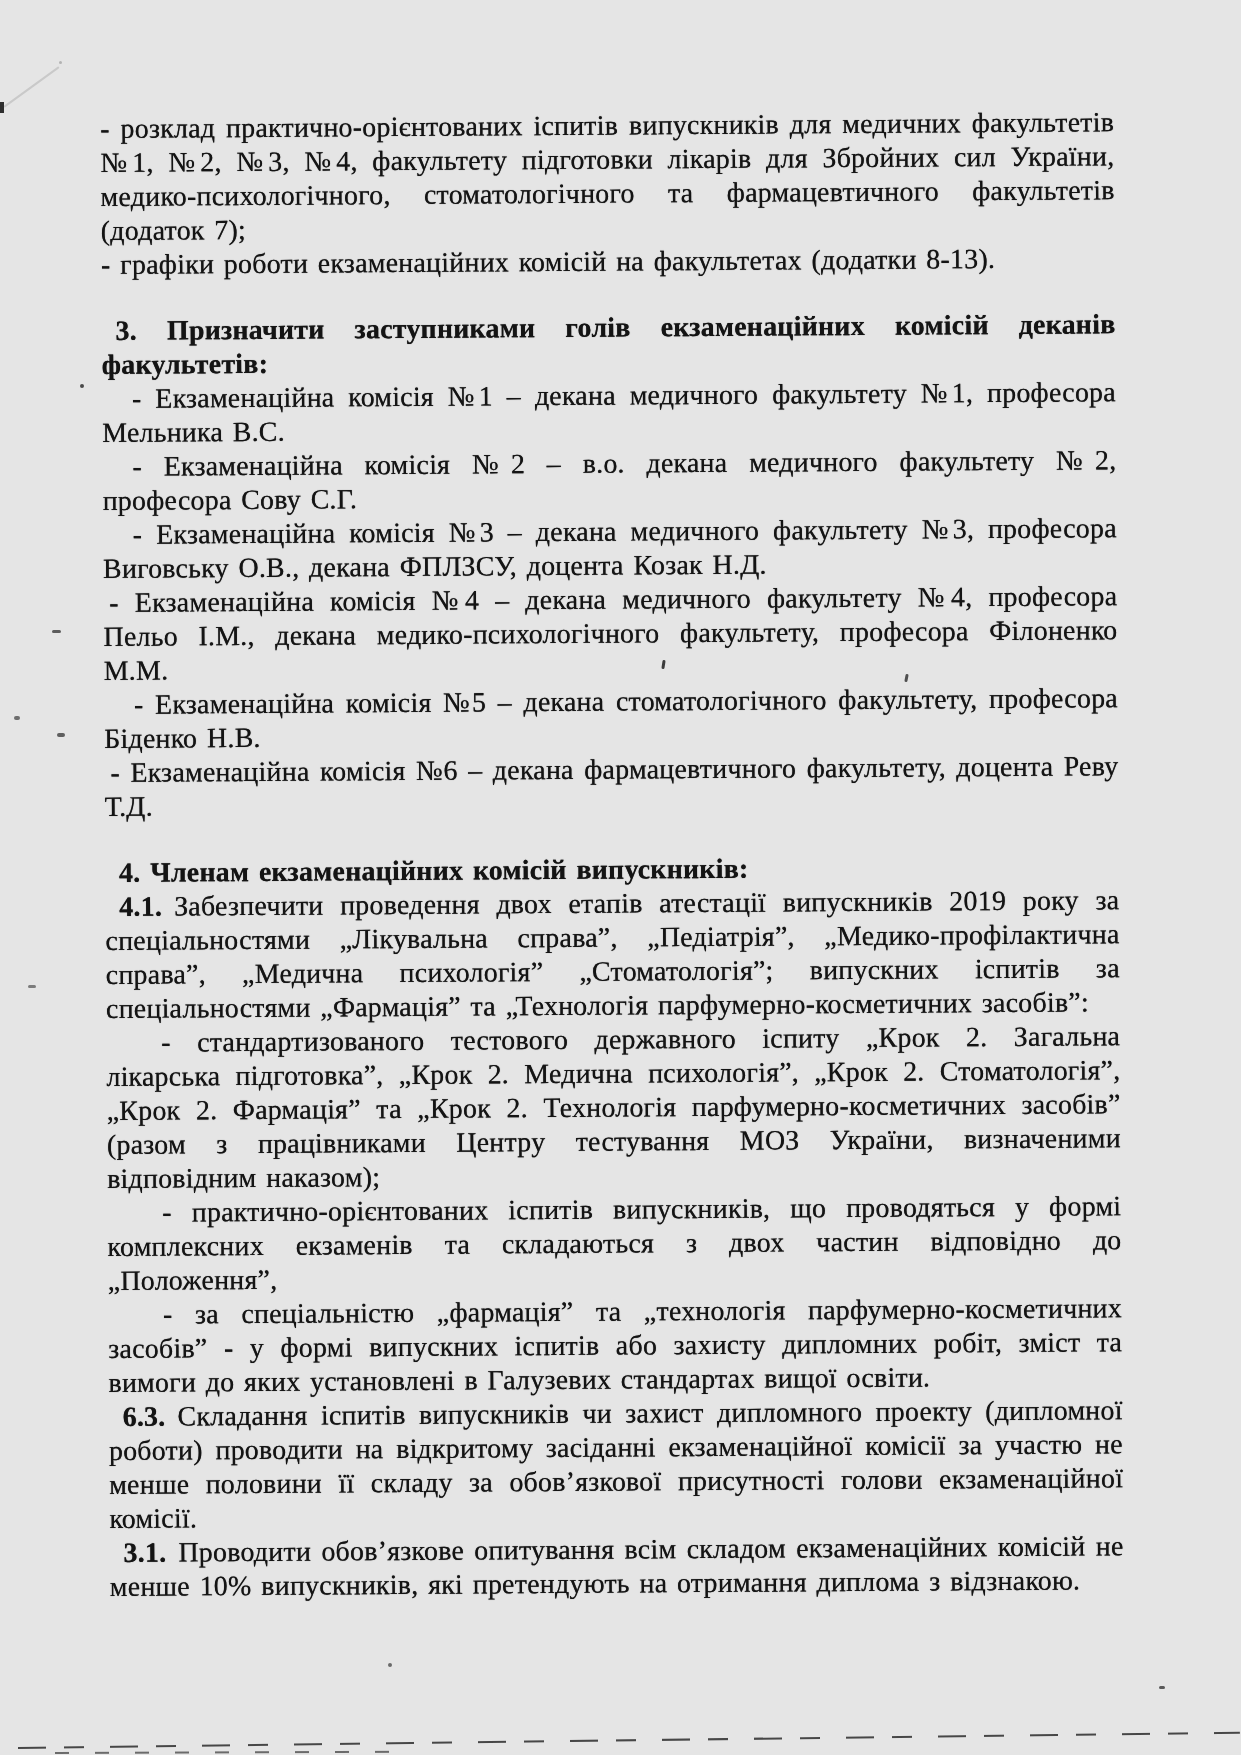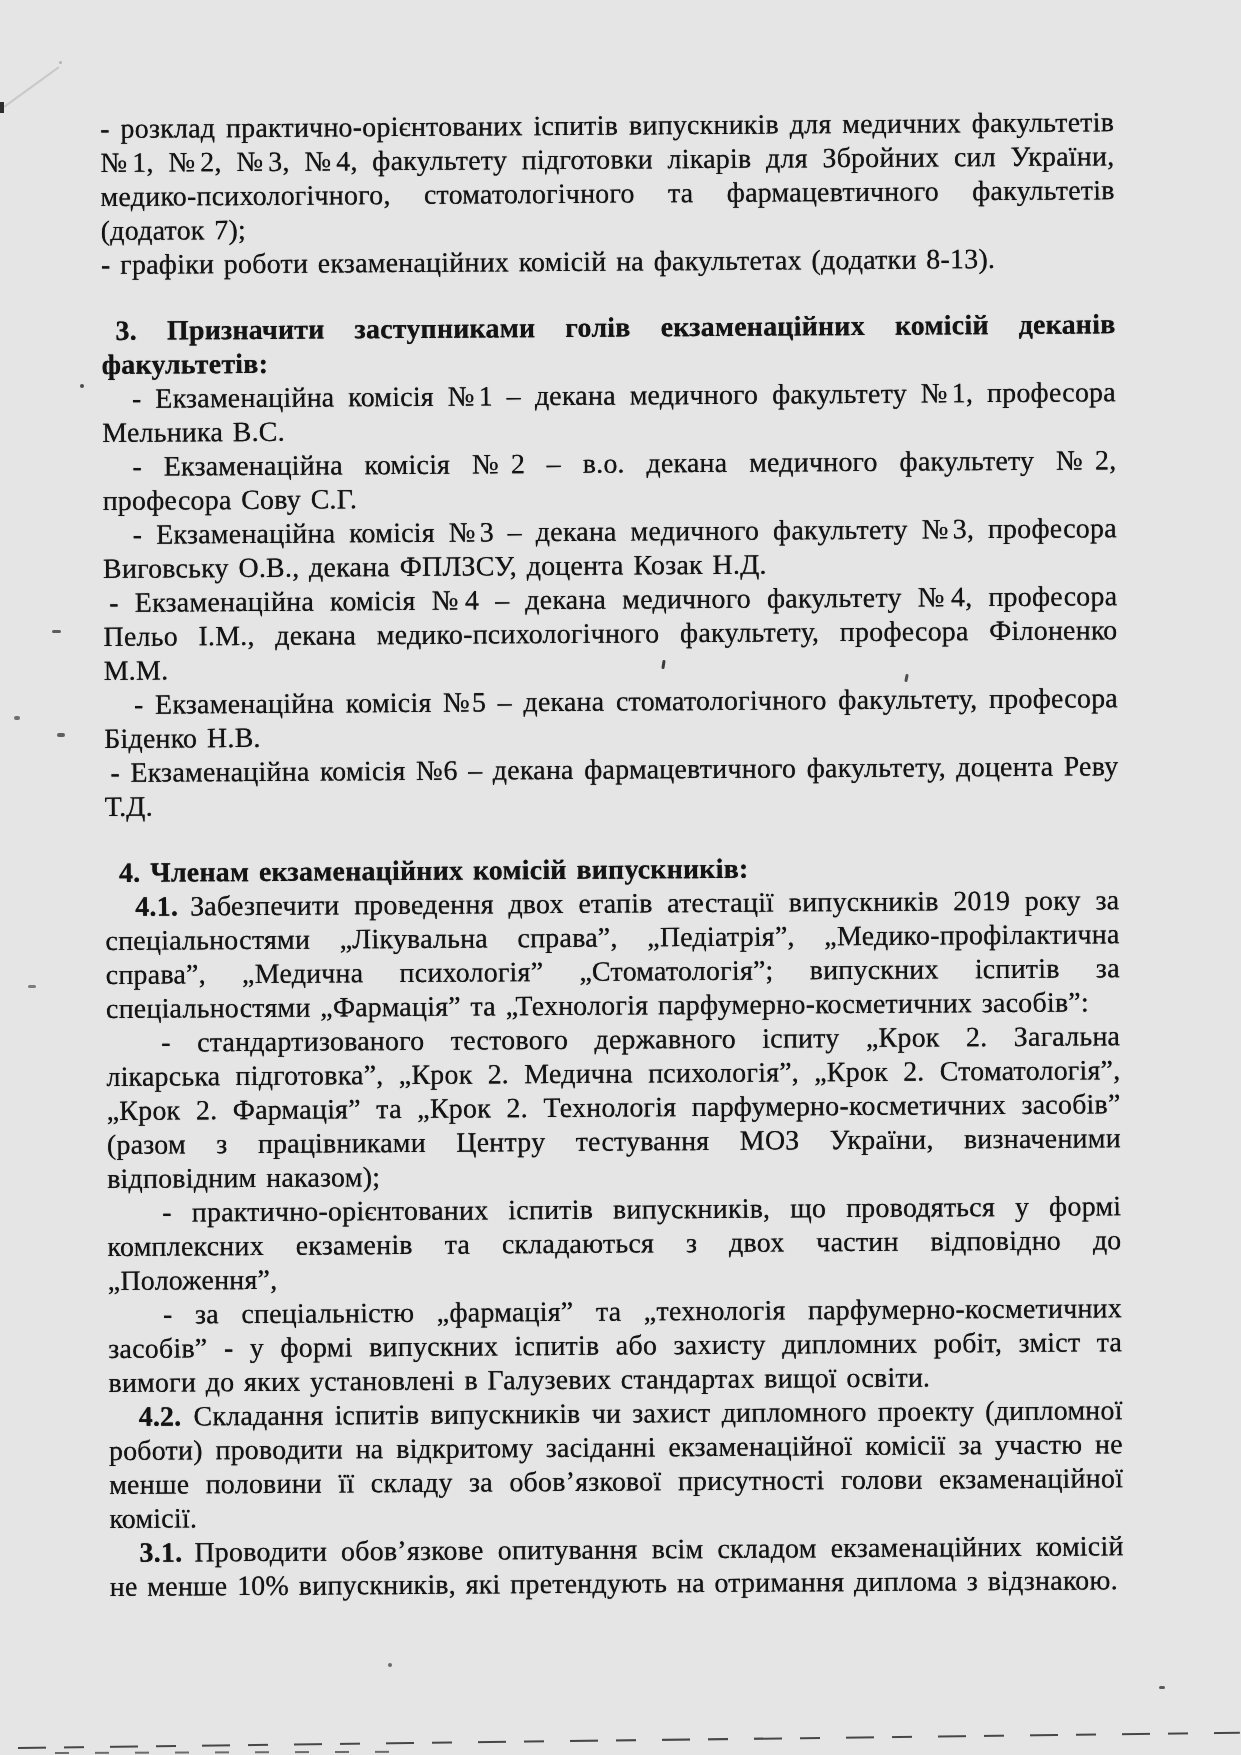--- a/index.html
+++ b/index.html
@@ -28,21 +28,21 @@
     transform-origin: 0 0;
     text-shadow: 0 0 0.7px rgba(15,15,15,0.85);
   }
   .text-block p { margin: 0; }
   .gap { height: 32px; }
   .bold { font-weight: bold; }
   .h-ind { text-indent: 14px; }
   .item { text-indent: 6px; }
   .item.indent { text-indent: 30px; }
   .sub { text-indent: 55px; }
-  .b-num { font-weight: bold; margin-right: 12px; margin-left: 16px; }
+  .b-num { font-weight: bold; margin-right: 12px; }
 
   
   .artifact { position: absolute; pointer-events: none; }
   .smudge    { left: 4px;   top: 106px;  width: 68px;  height: 2px; background: #c9c9c9; transform: rotate(-36deg); transform-origin: 0 50%; border-radius: 2px; }
   .sp-dot1   { left: 59px;  top: 61px;   width: 3px;   height: 3px; background: #b3b3b3; border-radius: 50%; }
   .sp-edge   { left: 0;     top: 102px;  width: 4px;   height: 11px; background: #2e2e2e; }
   .sp-dot2   { left: 80px;  top: 384px;  width: 4px;   height: 4px; background: #4a4a4a; border-radius: 50%; }
   .sp-dash1  { left: 52px;  top: 630px;  width: 9px;   height: 3px; background: #5c5c5c; border-radius: 2px; }
   .sp-mark1  { left: 14px;  top: 716px;  width: 6px;   height: 4px; background: #6e6e6e; border-radius: 2px; }
   .sp-mark2  { left: 57px;  top: 733px;  width: 8px;   height: 4px; background: #5f5f5f; border-radius: 2px; }
@@ -81,21 +81,21 @@
       <p class="para item indent"><span class="txt">- Екзаменаційна комісія №3 – декана медичного факультету №3, професора Виговську О.В., декана ФПЛЗСУ, доцента Козак Н.Д.</span></p>
       <p class="para item"><span class="txt">- Екзаменаційна комісія №4 – декана медичного факультету №4, професора Пельо І.М., декана медико-психологічного факультету, професора Філоненко М.М.</span></p>
       <p class="para item indent"><span class="txt">- Екзаменаційна комісія №5 – декана стоматологічного факультету, професора Біденко Н.В.</span></p>
       <p class="para item"><span class="txt">- Екзаменаційна комісія №6 – декана фармацевтичного факультету, доцента Реву Т.Д.</span></p>
       <div class="gap"></div>
       <p class="para bold h-ind"><span class="txt">4. Членам екзаменаційних комісій випускників:</span></p>
       <p class="para h-ind"><b class="b-num">4.1.</b><span class="txt">Забезпечити проведення двох етапів атестації випускників 2019 року за спеціальностями „Лікувальна справа”, „Педіатрія”, „Медико-профілактична справа”, „Медична психологія” „Стоматологія”; випускних іспитів за спеціальностями „Фармація” та „Технологія парфумерно-косметичних засобів”:</span></p>
       <p class="para sub"><span class="txt">- стандартизованого тестового державного іспиту „Крок 2. Загальна лікарська підготовка”, „Крок 2. Медична психологія”, „Крок 2. Стоматологія”, „Крок 2. Фармація” та „Крок 2. Технологія парфумерно-косметичних засобів” (разом з працівниками Центру тестування МОЗ України, визначеними відповідним наказом);</span></p>
       <p class="para sub"><span class="txt">- практично-орієнтованих іспитів випускників, що проводяться у формі комплексних екзаменів та складаються з двох частин відповідно до „Положення”,</span></p>
       <p class="para sub"><span class="txt">- за спеціальністю „фармація” та „технологія парфумерно-косметичних засобів” - у формі випускних іспитів або захисту дипломних робіт, зміст та вимоги до яких установлені в Галузевих стандартах вищої освіти.</span></p>
-      <p class="para h-ind"><b class="b-num">4.2.</b><span class="txt">Складання іспитів випускників чи захист дипломного проекту (дипломної роботи) проводити на відкритому засіданні екзаменаційної комісії за участю не менше половини її складу за обов’язкової присутності голови екзаменаційної комісії.</span></p>
+      <p class="para h-ind"><b class="b-num">6.3.</b><span class="txt">Складання іспитів випускників чи захист дипломного проекту (дипломної роботи) проводити на відкритому засіданні екзаменаційної комісії за участю не менше половини її складу за обов’язкової присутності голови екзаменаційної комісії.</span></p>
       <p class="para h-ind"><b class="b-num">3.1.</b><span class="txt">Проводити обов’язкове опитування всім складом екзаменаційних комісій не менше 10% випускників, які претендують на отримання диплома з відзнакою.</span></p>
     </div>
 
   <div class="artifact smudge"></div>
   <div class="artifact sp-dot1"></div>
   <div class="artifact sp-edge"></div>
   <div class="artifact sp-dot2"></div>
   <div class="artifact sp-dash1"></div>
   <div class="artifact sp-mark1"></div>
   <div class="artifact sp-mark2"></div>

